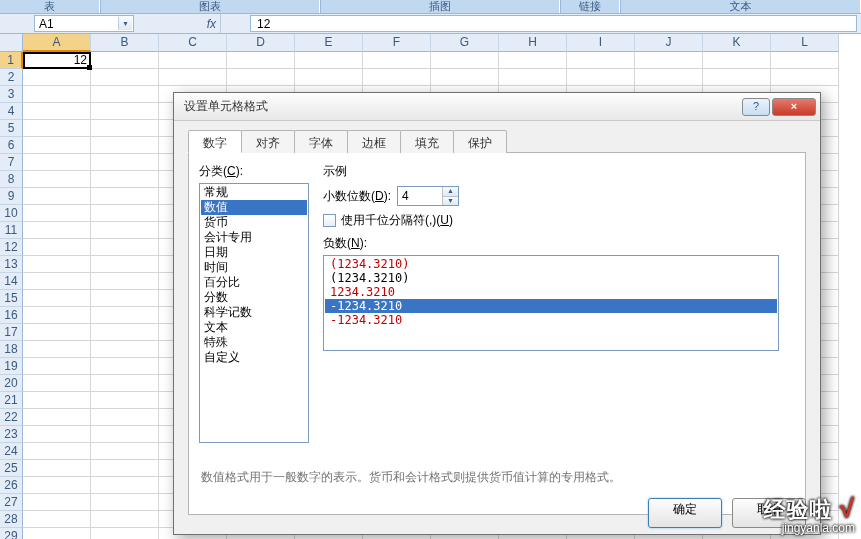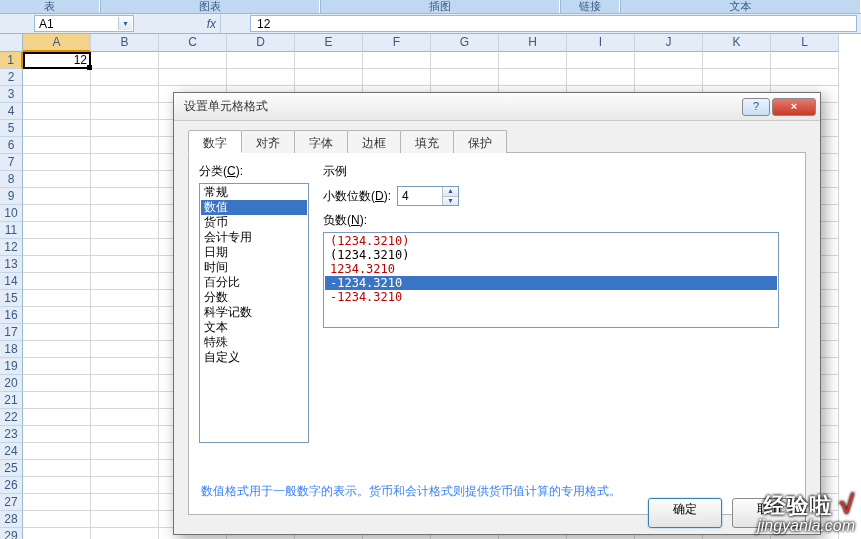--- a/index.html
+++ b/index.html
@@ -183,39 +183,39 @@
   }
   .neg-label { margin-top:4px;}
   .neg-list {
     margin-top:3px; border:1px solid #7a9ac0; width:456px; height:96px;
     padding:1px; font-family: SimSun, monospace;
   }
   .neg-item { padding:0 5px; line-height:14px;}
   .neg-item.red { color:#c00000;}
   .neg-item.sel { background:#3a74c4; color:#fff !important;}
   .desc {
-    position:absolute; left:12px; bottom:14px; right:12px; color:#3b82f6;
+    position:absolute; left:12px; bottom:28px; right:12px; color:#737373;
   }
   .dlg-buttons {
     position:absolute; right:14px; bottom:6px; display:flex; gap:10px;
   }
   .btn {
     width:74px; height:30px; border:1px solid #8a8a8a; border-radius:3px;
     background:linear-gradient(#fdfdfd,#e4e4e4); text-align:center; line-height:20px;
   }
   .btn.primary { border:1px solid #3c7fb1; box-shadow:0 0 2px #6fb7e8;}
   
   .watermark {
     position:absolute; right:6px; bottom:4px; color:#fff; text-align:right;
     text-shadow:0 0 3px #000,0 0 3px #000; font-family: Arial, sans-serif;
     pointer-events:none;
   }
   .watermark .big { font-size:22px; font-weight:bold; letter-spacing:1px;}
   .watermark .big .chk2{ color:#e03020; font-size:26px;}
-  .watermark .small { font-size:16px; font-style:italic; margin-top:-4px;}
+  .watermark .small { font-size:12px; margin-top:-4px;}
   .u { text-decoration: underline;}
 </style>
 </head>
 <body>
 
 <div class="ribbon-groups">
   <div class="ribbon-group rg1">表</div>
   <div class="ribbon-group rg3">图表</div>
   <div class="ribbon-group rg2">插图</div>
   <div class="ribbon-group rg4">链接</div>
@@ -724,20 +724,24 @@
           <div class="decimals-row">
             <span>小数位数(<span class="u">D</span>):</span>
             <span class="spin">
               <input value="4" style="">
               <span class="btns">
                 <span class="b">▲</span>
                 <span class="b">▼</span>
               </span>
             </span>
           </div>
+          <div class="chk-row">
+            <span class="chk"></span>
+            <span>使用千位分隔符(,)(<span class="u">U</span>)</span>
+          </div>
           <div class="neg-label">负数(<span class="u">N</span>):</div>
           <div class="neg-list" id="neglist">
               <div class="neg-item red">(1234.3210)</div>
               <div class="neg-item">(1234.3210)</div>
               <div class="neg-item red">1234.3210</div>
               <div class="neg-item sel">-1234.3210</div>
               <div class="neg-item red">-1234.3210</div>
             </div>
         </div>
         <div class="desc">数值格式用于一般数字的表示。货币和会计格式则提供货币值计算的专用格式。</div>

